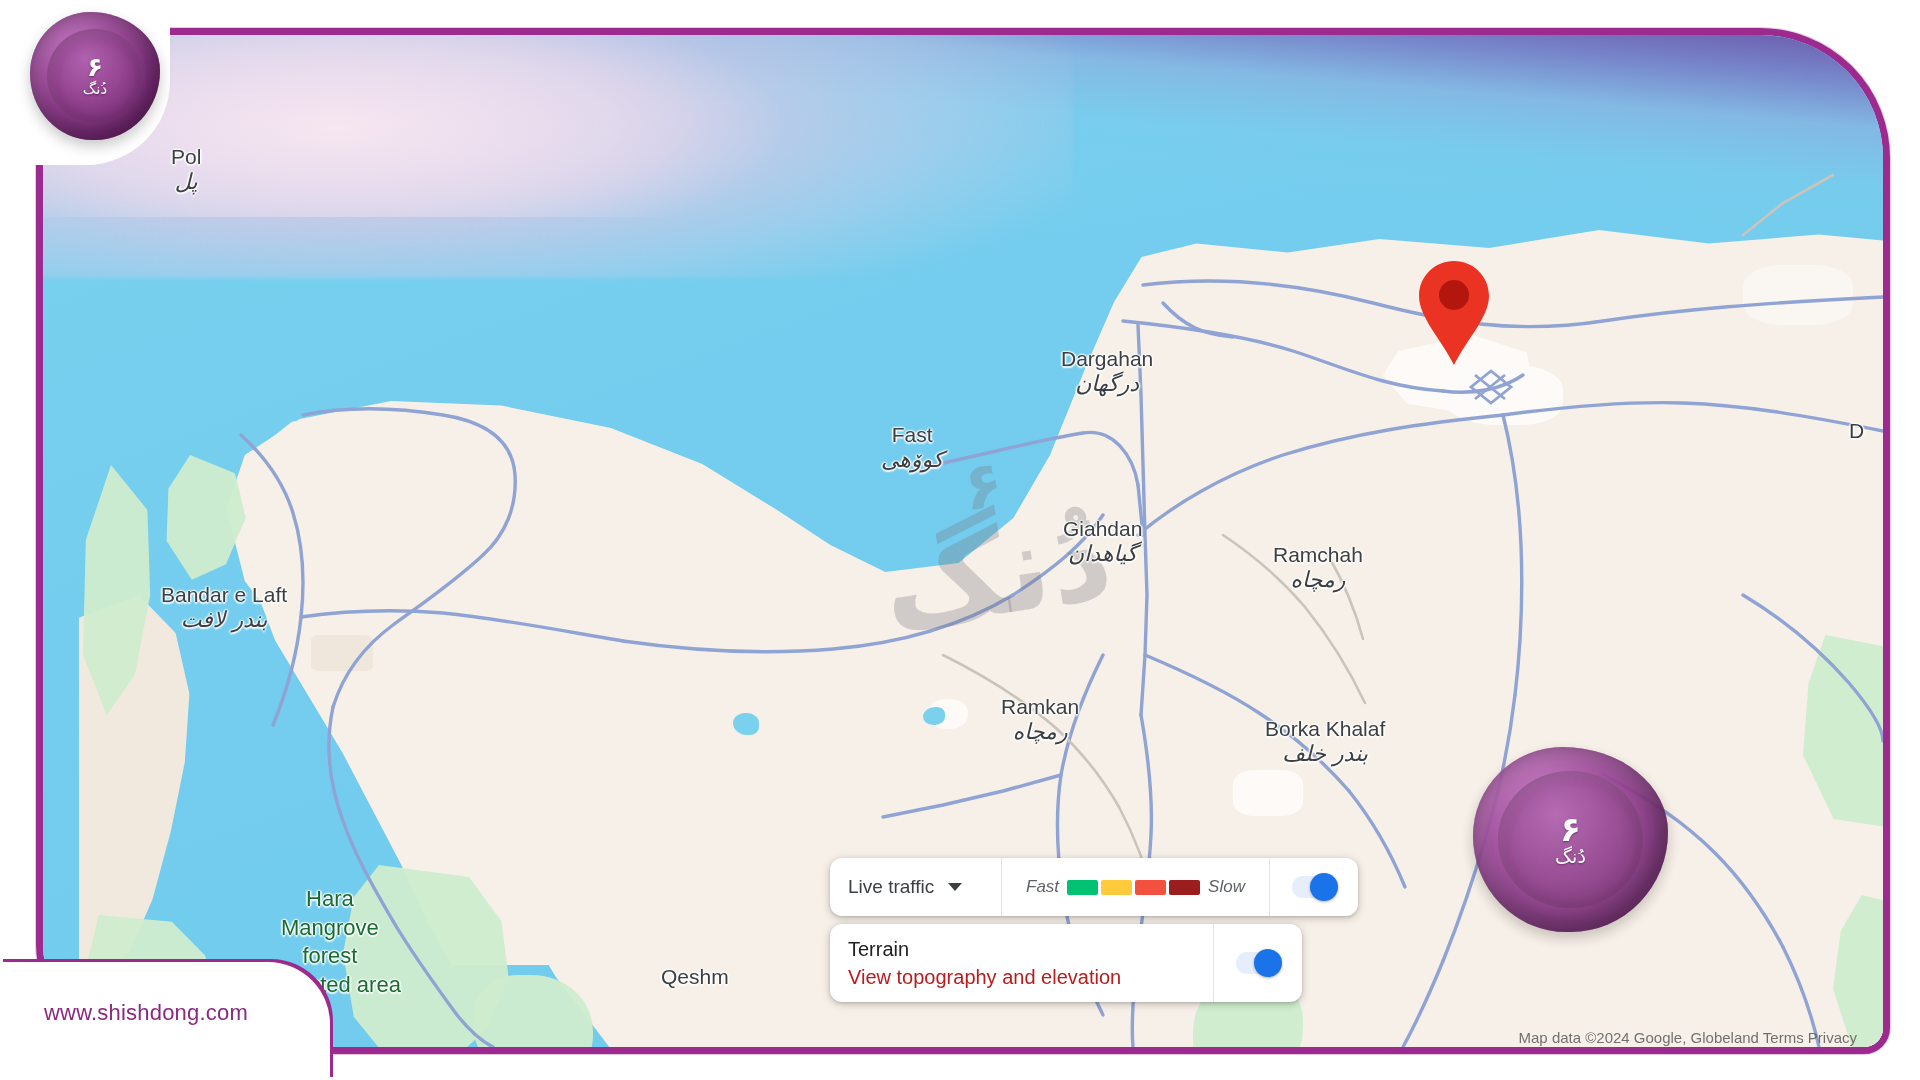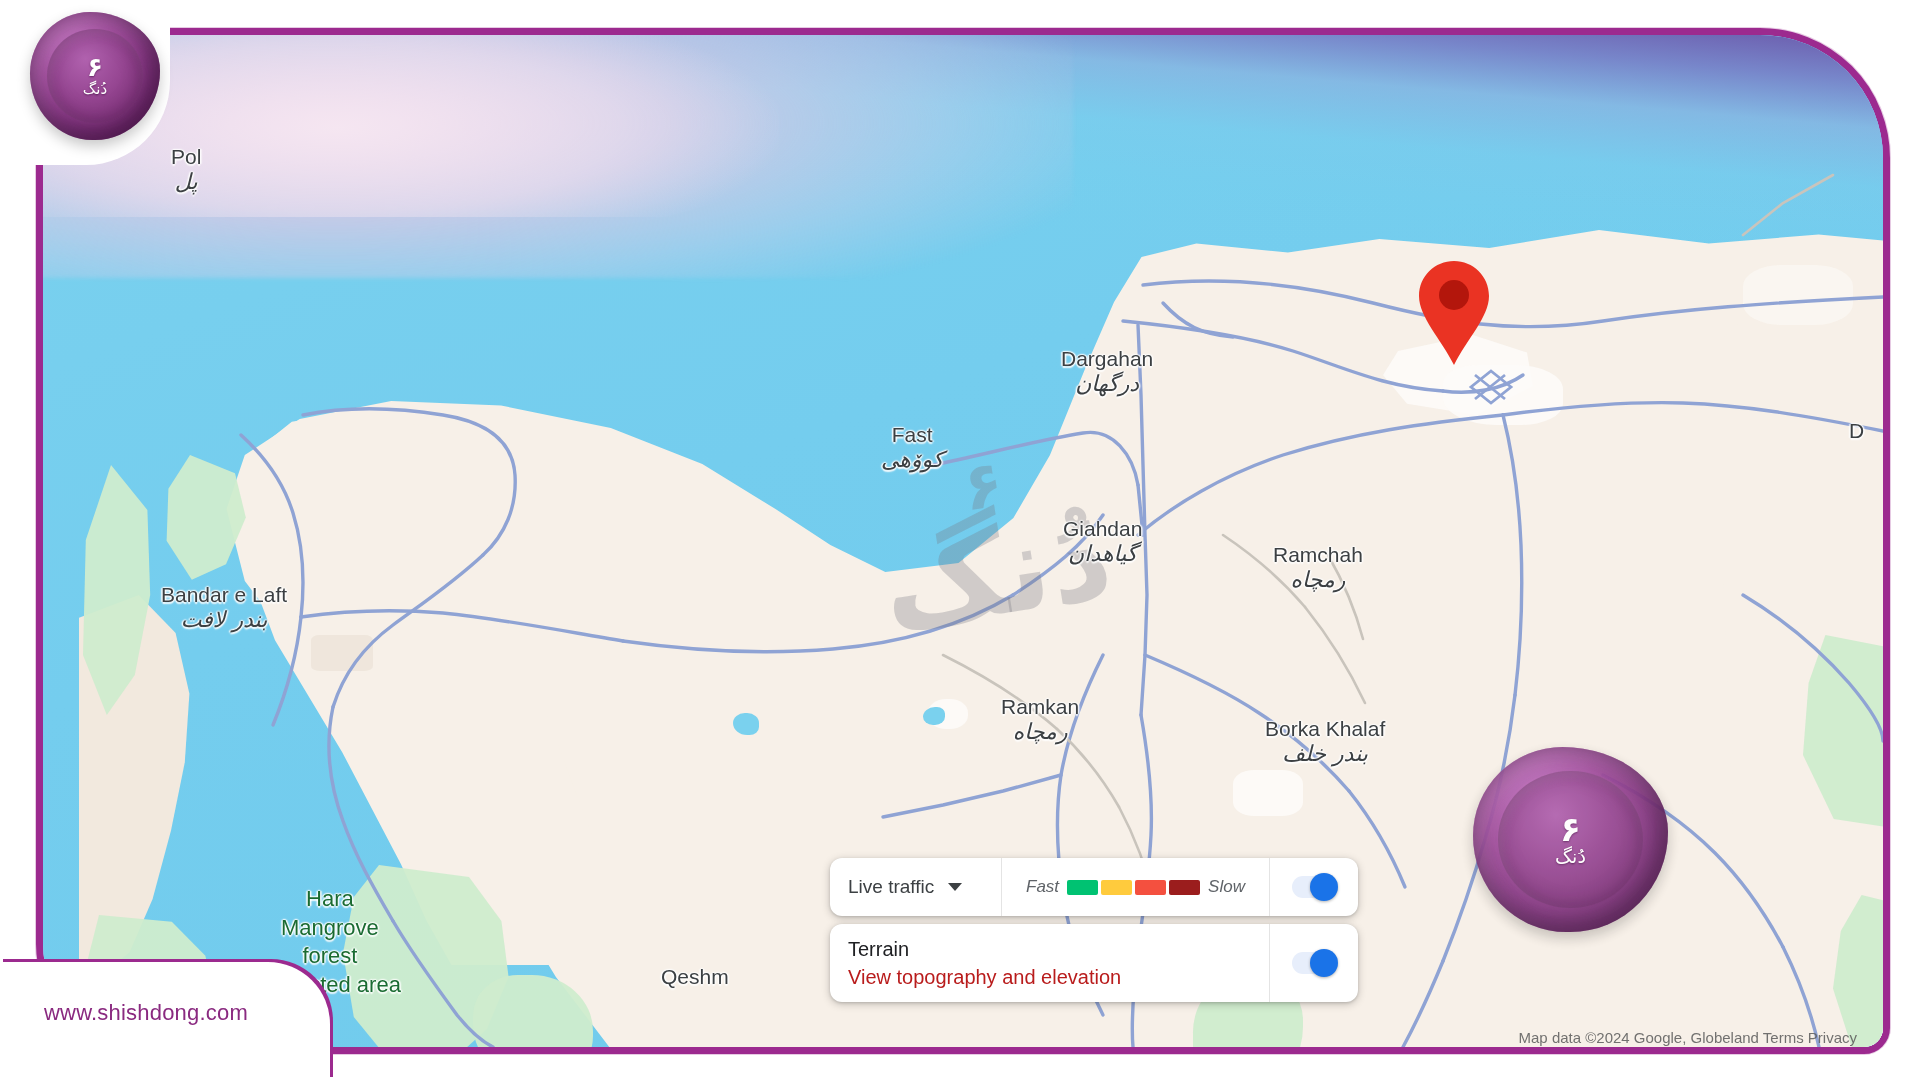--- a/index.html
+++ b/index.html
@@ -319,21 +319,21 @@
   .card {
     background: #ffffff;
     border-radius: 12px;
     box-shadow: 0 2px 8px rgba(0,0,0,0.22), 0 1px 3px rgba(0,0,0,0.14);
     display: flex;
     align-items: stretch;
     margin-left: 20px;
   }
 
   .card-traffic { width: 528px; height: 58px; }
-  .card-terrain { width: 528px; height: 78px; margin-top: 8px; }
+  .card-terrain { width: 472px; height: 78px; margin-top: 8px; }
 
   .cell {
     display: flex;
     align-items: center;
     padding: 0 18px;
   }
 
   .cell-left {
     width: 172px;
     border-right: 1px solid #e4e4e4;

